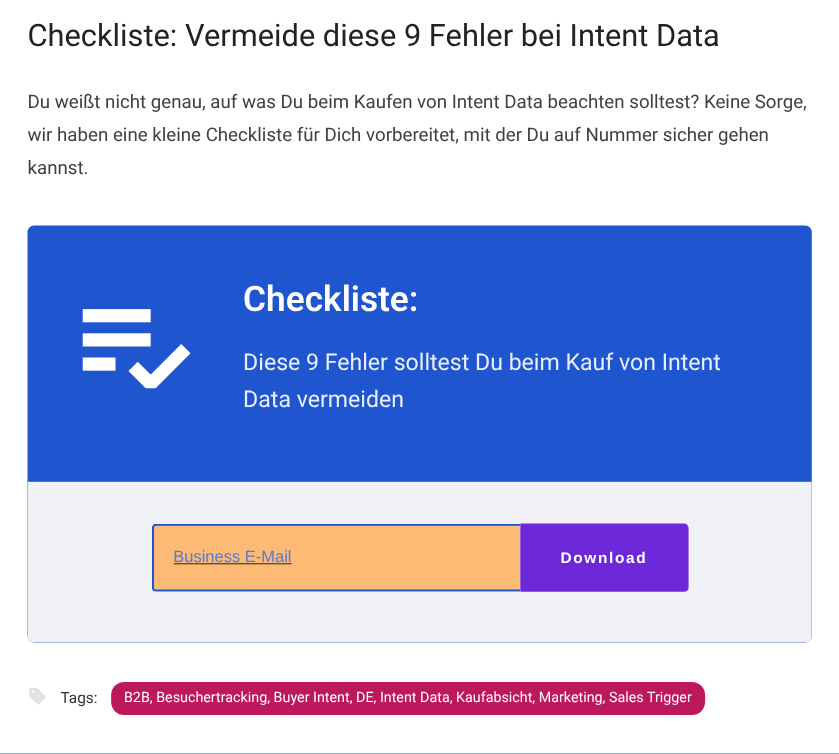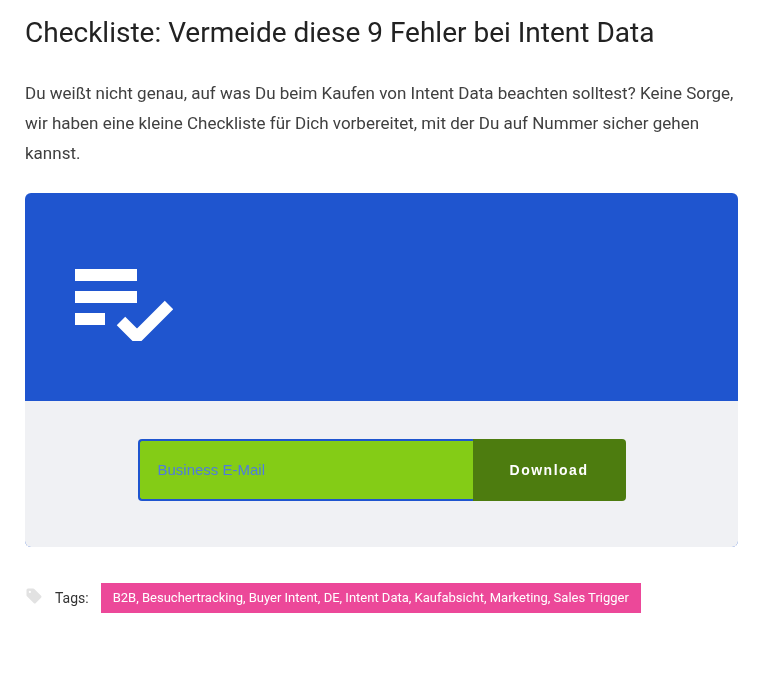--- a/index.html
+++ b/index.html
@@ -14,21 +14,21 @@
     font-size: 28px;
     font-weight: 400;
     color: #222;
     margin-bottom: 28px;
     line-height: 1.3;
   }
   .intro-text {
     font-size: 17px;
     color: #404040;
     line-height: 1.75;
-    margin-bottom: 24px;
+    margin-bottom: 36px;
   }
   .card {
     border-radius: 6px;
     overflow: hidden;
     background: #1f55cf;
   }
   .card-top {
     display: flex;
     align-items: flex-start;
     padding: 48px 50px 56px 50px;
@@ -62,51 +62,52 @@
   }
   .email-input {
     width: 335px;
     height: 62px;
     border: 2px solid #1f55cf;
     border-right: none;
     border-radius: 4px 0 0 4px;
     padding: 0 18px;
     font-size: 16px;
     color: #333;
-    background: #84cc16;
+    background: #fdba74;
     outline: none;
+    text-decoration: underline;
   }
   .email-input::placeholder { color: #4f7be0; font-size: 15px; }
   .download-btn {
     width: 153px;
     height: 62px;
-    background: #4d7c0f;
+    background: #6d28d9;
     color: #fff;
     border: none;
     border-radius: 0 4px 4px 0;
     font-size: 14px;
     font-weight: 700;
     letter-spacing: 1.5px;
     cursor: pointer;
   }
   .tags-row {
     margin-top: 36px;
     display: flex;
     align-items: center;
     gap: 12px;
   }
   .tag-icon-wrap { flex: 0 0 auto; }
   .tags-label {
     font-size: 14px;
     color: #333;
   }
   .tags-pill {
-    background: #ec4899;
+    background: #be185d;
     color: #fff;
-    border-radius: 0;
+    border-radius: 12px;
     padding: 6px 12px;
     font-size: 13px;
     line-height: 1.4;
   }
 </style>
 </head>
 <body>
 
 <h2 class="page-title">Checkliste: Vermeide diese 9 Fehler bei Intent Data</h2>
 
@@ -115,20 +116,24 @@
 <div class="card">
   <div class="card-top">
     <div class="icon-wrap">
       <svg width="98" height="72" viewBox="0 0 98 72">
         <rect x="0" y="0" width="62" height="12" fill="#ffffff"></rect>
         <rect x="0" y="22" width="62" height="12" fill="#ffffff"></rect>
         <rect x="0" y="44" width="30" height="12" fill="#ffffff"></rect>
         <polyline points="46,52 62,68 94,36" fill="none" stroke="#ffffff" stroke-width="12" stroke-linecap="butt" stroke-linejoin="miter"></polyline>
       </svg>
     </div>
+    <div class="card-text">
+      <div class="card-heading">Checkliste:</div>
+      <div class="card-sub">Diese 9 Fehler solltest Du beim Kauf von Intent Data vermeiden</div>
+    </div>
   </div>
   <div class="card-bottom">
     <div class="form-row">
       <input class="email-input" type="text" placeholder="Business E-Mail" style="">
       <button class="download-btn">Download</button>
     </div>
   </div>
 </div>
 
 <div class="tags-row">

